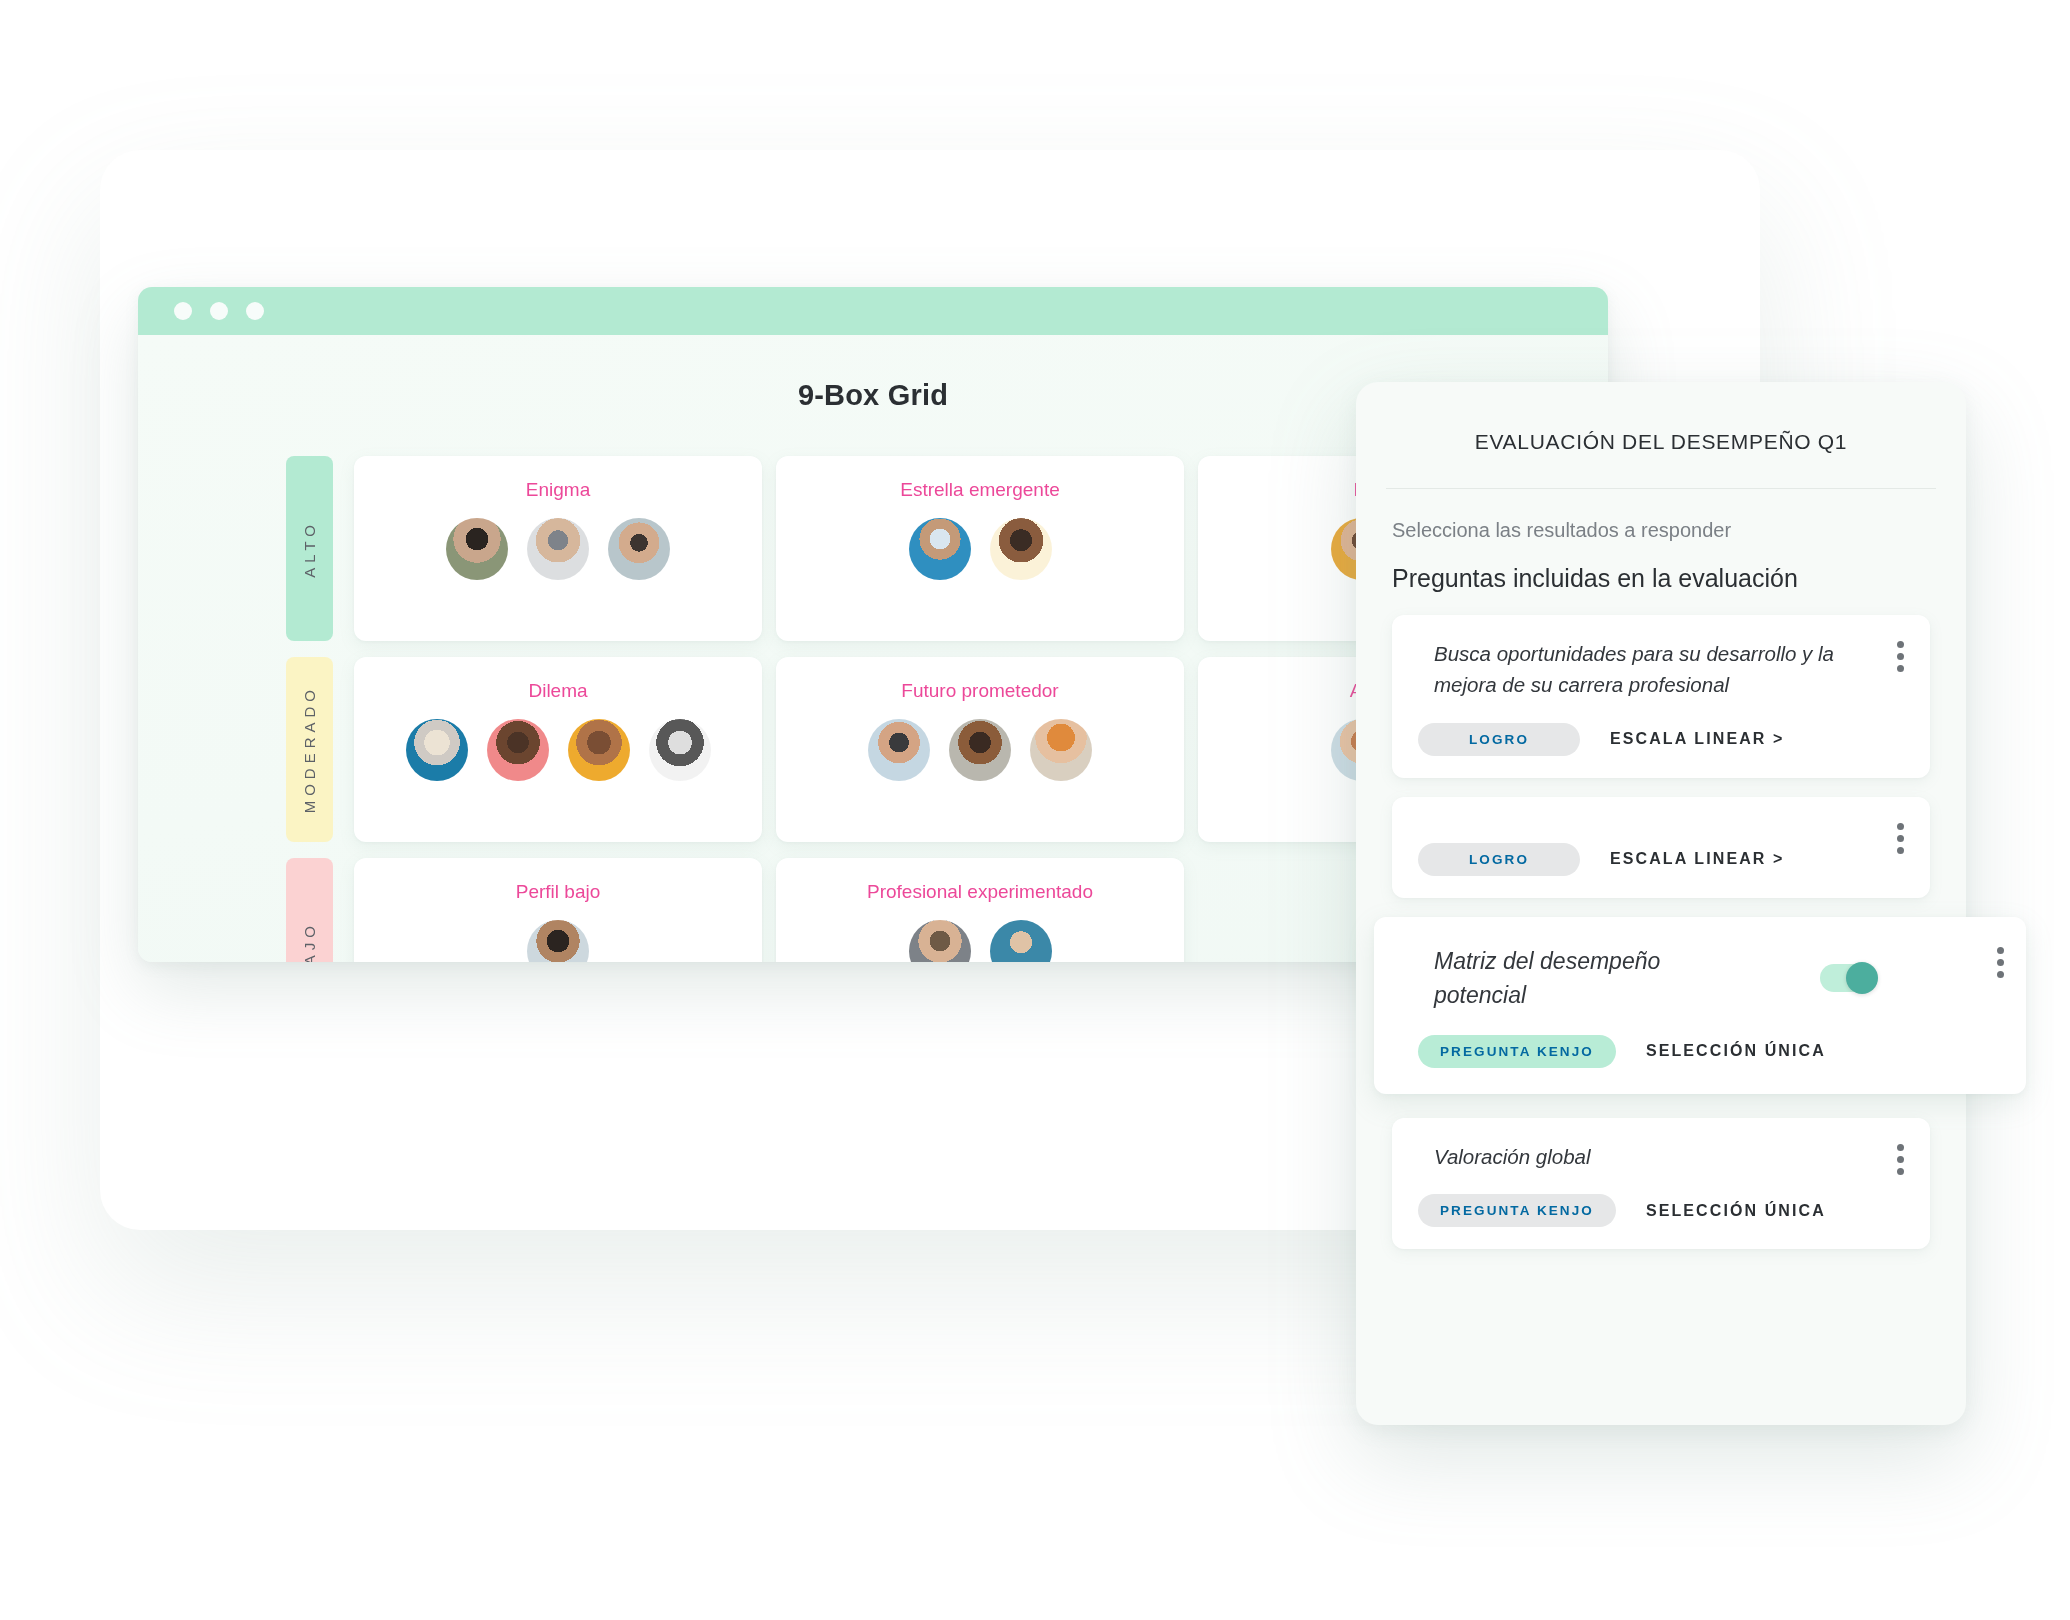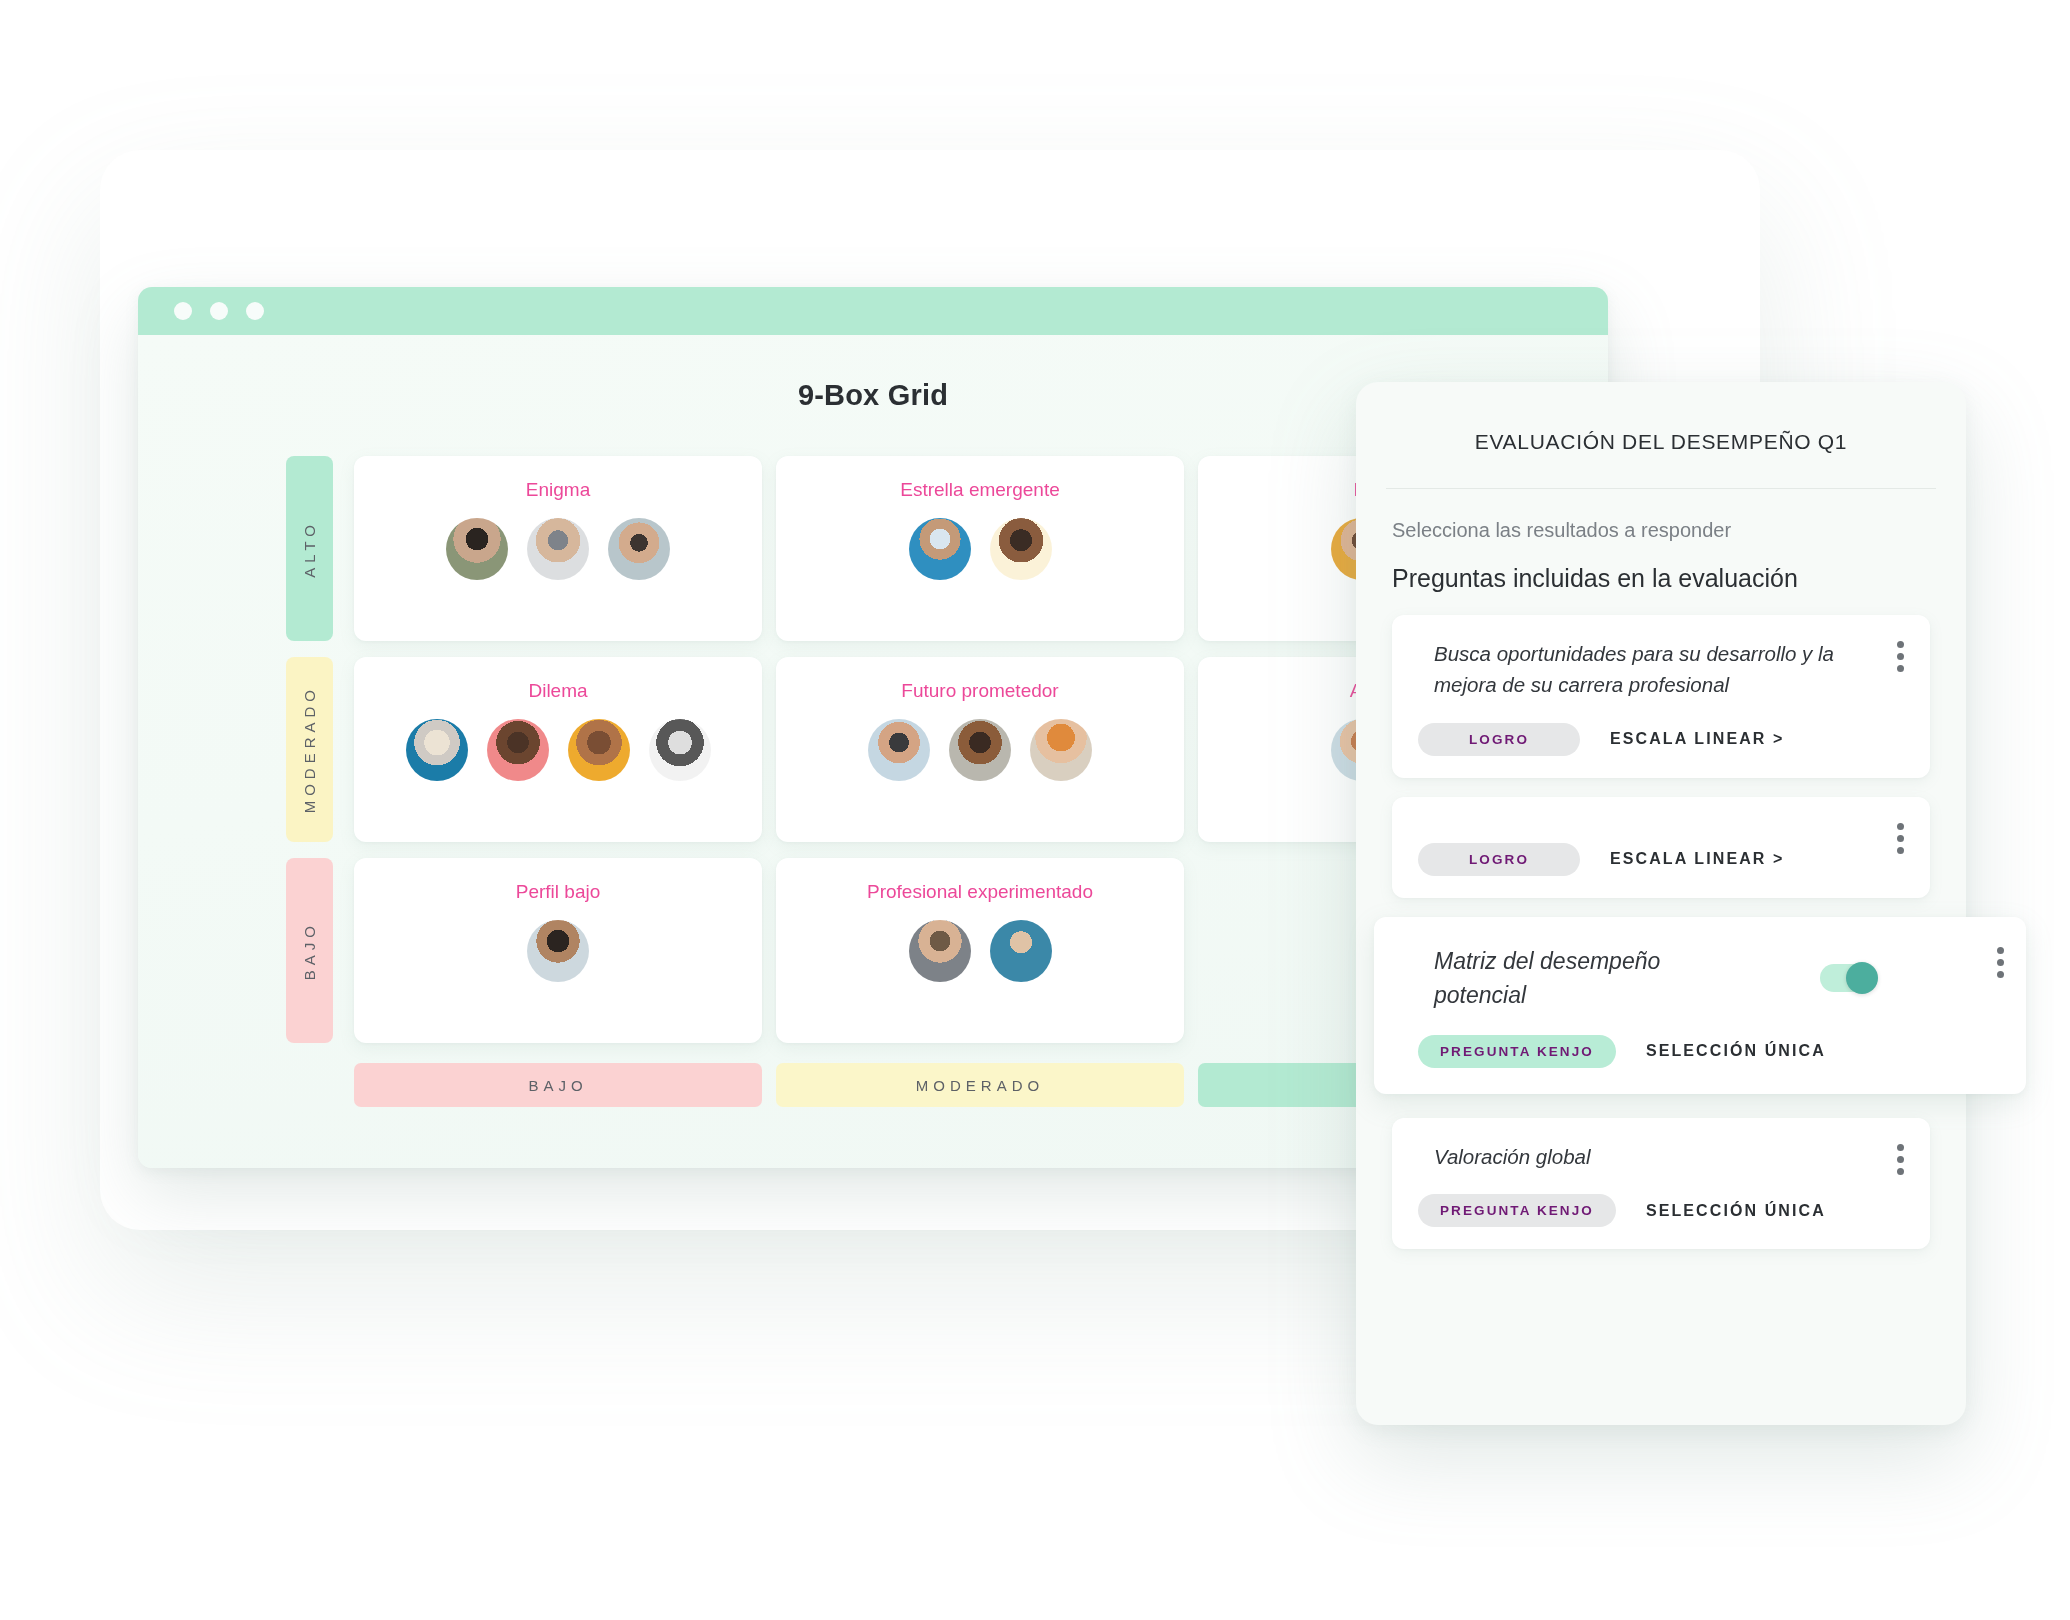--- a/index.html
+++ b/index.html
@@ -16,21 +16,21 @@
   .ambient{
     position:absolute;left:100px;top:150px;width:1660px;height:1080px;
     border-radius:40px;
     box-shadow:0 60px 140px rgba(140,165,155,.18);
     background:transparent;
     pointer-events:none;
   }
 
   
   .browser{
-    position:absolute;left:138px;top:287px;width:1470px;height:881px;
+    position:absolute;left:138px;top:287px;width:1470px;height:675px;
     border-radius:14px;
     background:#f4faf6;
     box-shadow:0 28px 70px rgba(120,150,140,.20), 0 4px 14px rgba(120,150,140,.10);
     overflow:hidden;
   }
   .titlebar{
     height:48px;width:100%;
     background:#b3ead2;
     display:flex;align-items:center;
     padding-left:36px;box-sizing:border-box;
@@ -139,21 +139,21 @@
     font-size:20.5px;color:#33373c;line-height:1.5;font-weight:400;
     margin:0 56px 0 16px;
     font-style:italic;
   }
   .qtext.big{font-size:23px;}
   .qmeta{display:flex;align-items:center;gap:30px;margin-top:22px;}
   .pill{
     border-radius:999px;
     padding:9px 22px;
     font-size:13.5px;letter-spacing:2.1px;font-weight:700;
-    color:#701a75;
+    color:#0369a1;
     background:#e6e7e8;
     white-space:nowrap;
   }
   .pill.mint{background:#b8ecd6;}
   .pill.w{min-width:118px;text-align:center;}
   .qtype{
     font-size:16px;letter-spacing:2.1px;font-weight:700;color:#2b2f33;
     white-space:nowrap;
   }
   .kebab{

